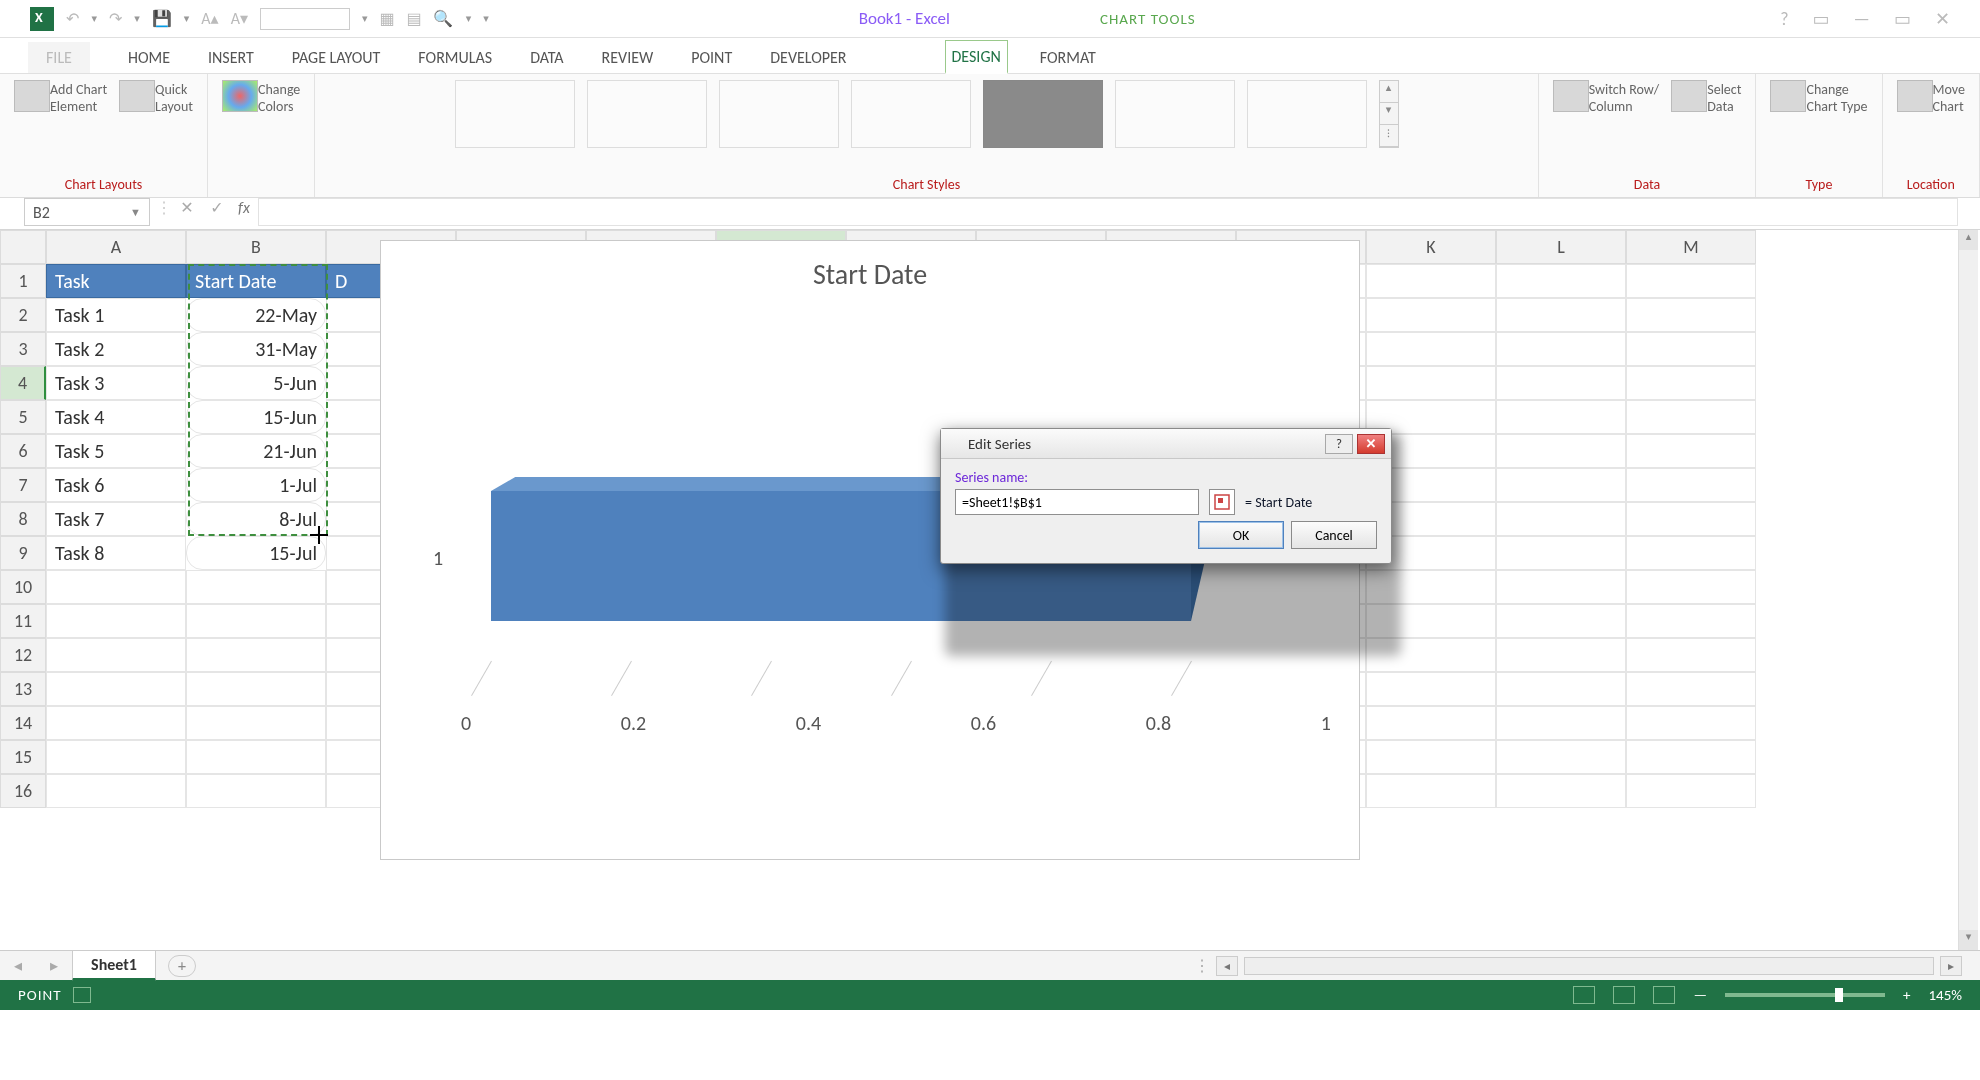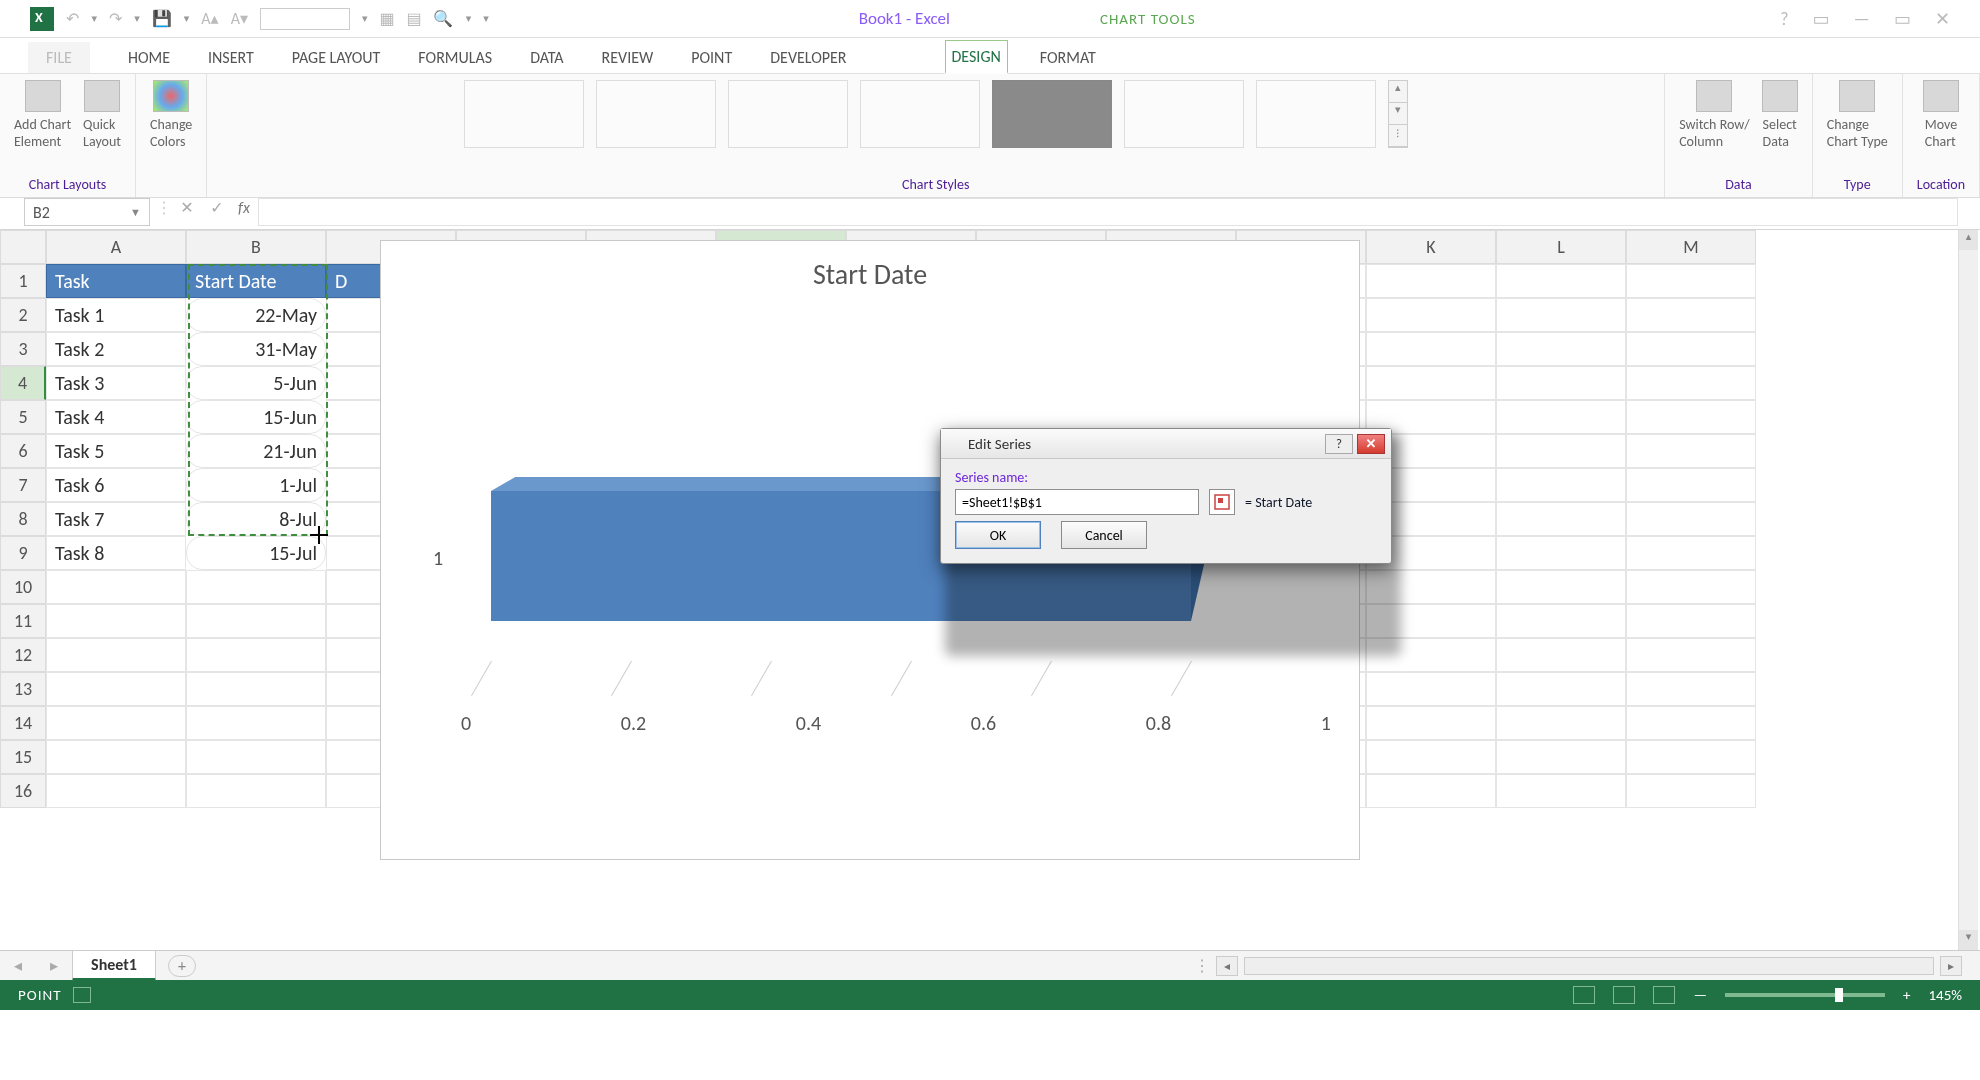--- a/index.html
+++ b/index.html
@@ -22,22 +22,22 @@
 
 .tabs { height:36px; display:flex; align-items:flex-end; font-size:16px; color:#555; padding-left:28px; gap:26px; border-bottom:1px solid #e0e0e0; }
 .tabs .tab { padding:6px 6px; cursor:pointer; }
 .tabs .file { background:#f4f4f4; color:#bbb; padding:6px 18px; margin-right:6px; }
 .tabs .active { color:#217346; border:1px solid #9ac98b; border-bottom:2px solid #fff; background:#fff; position:relative; bottom:-1px; }
 
 
 .ribbon { height:124px; background:#fafafa; border-bottom:1px solid #dcdcdc; display:flex; font-size:14px; color:#555; }
 .ribbon .grp { border-right:1px solid #e2e2e2; padding:6px 14px 2px; display:flex; flex-direction:column; align-items:center; }
 .ribbon .grp .body { display:flex; gap:12px; flex:1; align-items:flex-start; }
-.ribbon .grp .lbl { font-size:14px; color:#4c1d95; padding:4px 0 2px; }
-.ribbon .vbtn { display:flex; flex-direction:column; align-items:center; font-size:14px; color:#666; line-height:17px; cursor:pointer; }
+.ribbon .grp .lbl { font-size:14px; color:#b91c1c; padding:4px 0 2px; }
+.ribbon .vbtn { display:flex; flex-direction:row; align-items:center; font-size:14px; color:#666; line-height:17px; cursor:pointer; }
 .ribbon .vbtn .ic { width:36px; height:32px; background:#d8d8d8; border:1px solid #bbb; margin-bottom:4px; }
 .ribbon .styles-gallery { display:flex; gap:6px; align-items:flex-start; }
 .ribbon .style-thumb { width:120px; height:68px; background:#fbfbfb; border:1px solid #ddd; }
 .ribbon .style-thumb.sel { background:#8a8a8a; border-color:#888; }
 .ribbon .scroll-v { width:20px; height:68px; border:1px solid #ccc; background:#f4f4f4; display:flex; flex-direction:column; }
 .ribbon .scroll-v div { flex:1; border-bottom:1px solid #ccc; text-align:center; font-size:11px; color:#888; }
 
 
 .fbar { height:32px; border-bottom:1px solid #d6d6d6; display:flex; font-size:16px; color:#555; }
 .fbar .namebox { width:126px; height:28px; border:1px solid #ccc; margin:0 6px 0 24px; display:flex; align-items:center; padding:0 8px; justify-content:space-between; }
@@ -112,21 +112,21 @@
 .dialog .titlebar .tb-btn { width:28px; height:20px; border:1px solid #a8a8a8; background:#eee; margin-left:4px; display:flex; align-items:center; justify-content:center; font-size:13px; cursor:pointer; }
 .dialog .titlebar .tb-close { background:linear-gradient(#f08080,#d43b2e); color:#fff; font-weight:bold; border-color:#a33; }
 .dialog .body { padding:10px 14px 14px; }
 .dialog .row { margin-bottom:6px; }
 .dialog .lbl { font-size:14px; color:#6d28d9; margin-bottom:3px; }
 .dialog .inrow { display:flex; align-items:center; gap:10px; }
 .dialog input[type=text] { height:26px; width:244px; border:1px solid #8f8f8f; padding:0 6px; font-size:14px; background:#fff; }
 .dialog .picker { width:26px; height:26px; border:1px solid #8f8f8f; background:#fff; display:flex; align-items:center; justify-content:center; cursor:pointer; }
 .dialog .picker svg { width:16px; height:16px; }
 .dialog .eq { font-size:14px; color:#0f172a;text-align:right; }
-.dialog .btns { display:flex; justify-content:flex-start; gap:20px; }
+.dialog .btns { display:flex; justify-content:flex-end; gap:7px; }
 .dialog button { width:86px; height:28px; border:1px solid #8a8a8a; background:linear-gradient(#fcfcfc,#e4e4e4); font-size:14px; cursor:pointer; }
 .dialog button.focus { border:1px solid #4f81bd; box-shadow:0 0 0 1px #9cc1e8 inset; }
 
 
 .sheet-tabs { height:30px; border-top:1px solid #ccc; display:flex; align-items:center; font-size:16px; background:#f4f4f4; }
 .sheet-tabs .nav { padding:0 14px; color:#aaa; cursor:pointer; }
 .sheet-tabs .tab { padding:4px 18px; background:#fff; border:1px solid #ccc; border-bottom:3px solid #207245; font-weight:600; color:#333; }
 .sheet-tabs .add { width:28px; height:22px; border:1px solid #ccc; border-radius:11px; margin-left:12px; display:flex; align-items:center; justify-content:center; color:#888; cursor:pointer; }
 .sheet-tabs .hscroll { margin-left:auto; display:flex; align-items:center; gap:6px; padding-right:18px; }
 .sheet-tabs .hscroll .arrow { width:22px; height:20px; border:1px solid #ccc; background:#eee; text-align:center; font-size:12px; color:#777; line-height:18px; cursor:pointer; }

